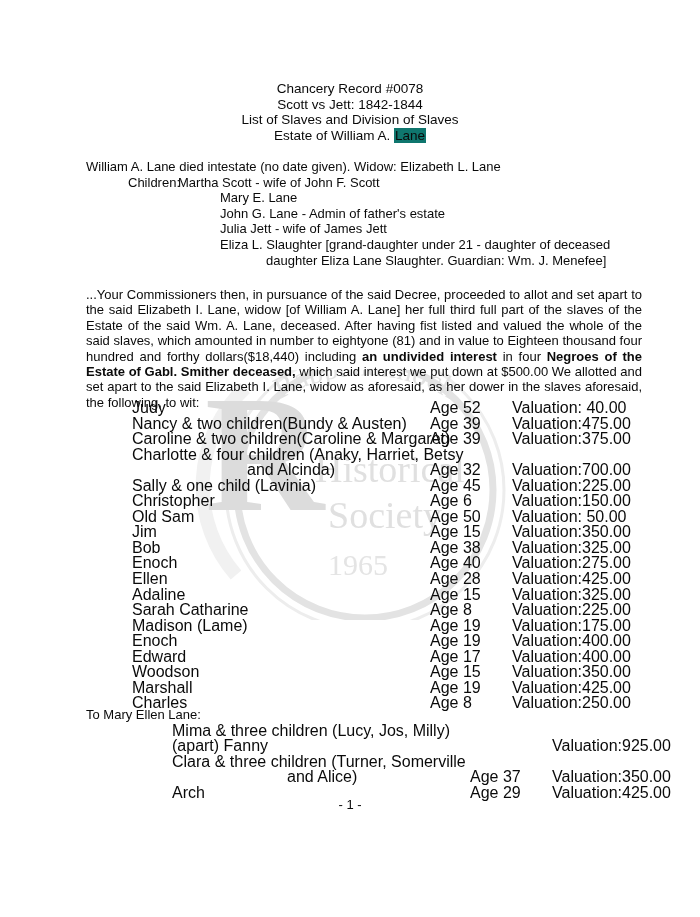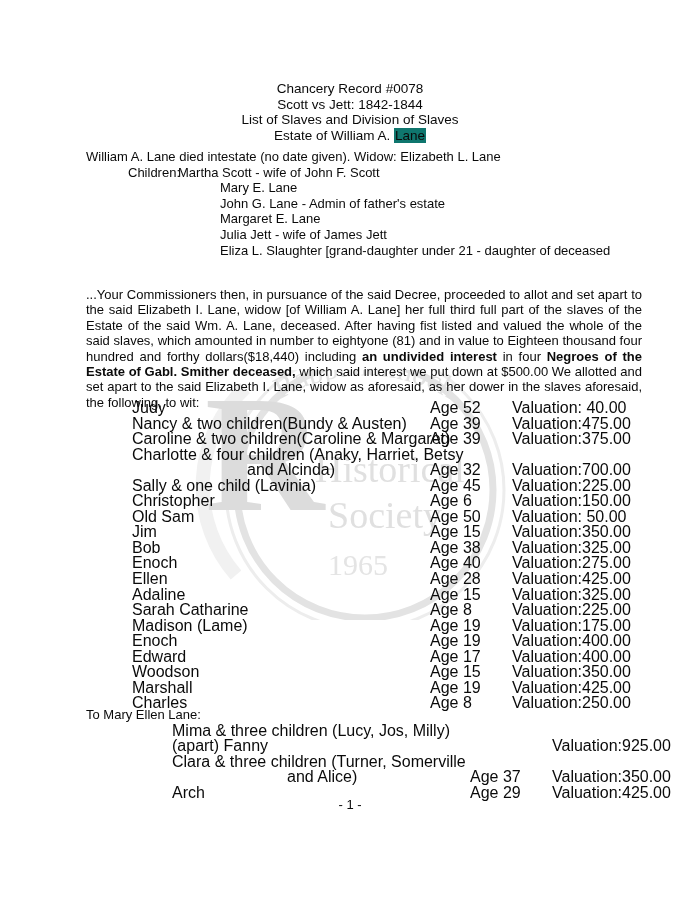--- a/index.html
+++ b/index.html
@@ -48,21 +48,21 @@
   }
   .title-line { white-space: nowrap; }
   .hl {
     background: #0f766e;
     padding: 0 1px;
   }
 
   .intro {
     position: absolute;
     left: 86px;
-    top: 149px;
+    top: 159px;
     width: 560px;
     font-size: 13px;
     line-height: 15.6px;
   }
   .intro-lead { white-space: nowrap; }
   .children-row { display: flex; white-space: nowrap; }
   .children-label { width: 92px; padding-left: 42px; box-sizing: border-box; }
   .child-name { padding-left: 134px; white-space: nowrap; }
   .child-cont { padding-left: 180px; white-space: nowrap; }
 
@@ -171,23 +171,23 @@
   </div>
 
   <div class="intro">
     <div class="intro-lead">William A. Lane died intestate (no date given). Widow: Elizabeth L. Lane</div>
     <div class="children-row">
       <span class="children-label">Children:</span>
       <span>Martha Scott -  wife of John F. Scott</span>
     </div>
     <div class="child-name">Mary E. Lane</div>
     <div class="child-name">John G. Lane - Admin of father's estate</div>
-    <div class="child-name">Margaret E. Lane</div>
     <div class="child-name">Julia Jett - wife of James Jett</div>
     <div class="child-name">Eliza L. Slaughter [grand-daughter under 21 - daughter of deceased</div>
+    <div class="child-cont">daughter Eliza Lane Slaughter. Guardian: Wm. J. Menefee]</div>
   </div>
 
   <div class="para"><span>...Your Commissioners then, in pursuance of the said Decree, proceeded to allot and set apart to the said Elizabeth I. Lane, widow [of William A. Lane] her full third full part of the slaves of the Estate of the said Wm. A. Lane, deceased.  After having fist listed and valued the whole of the said slaves, which amounted in number to eightyone (81) and in value to Eighteen thousand four hundred  and forthy dollars($18,440) including </span><b>an undivided interest</b><span> in four </span><b>Negroes of the Estate of Gabl. Smither deceased,</b><span> which said interest we put down at $500.00  We allotted and set apart to the said Elizabeth I. Lane, widow as aforesaid, as her dower in the slaves aforesaid, the following, to wit:</span></div>
 
   <div class="listing">
       <div class="lrow">
         <span class="lname">Judy</span>
         <span class="lage">Age 52</span>
         <span class="lval">Valuation:  40.00</span>
       </div>

